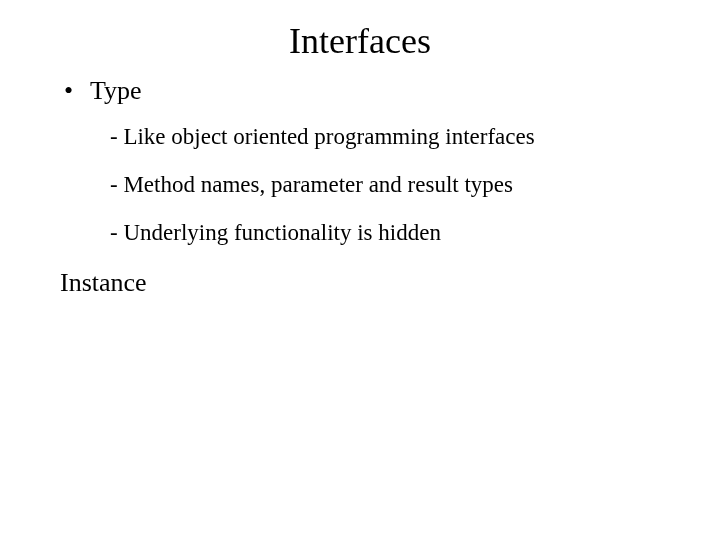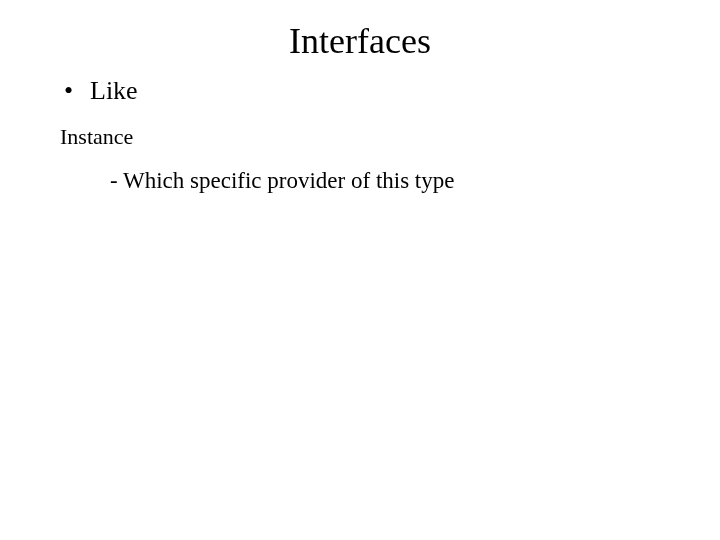--- a/index.html
+++ b/index.html
@@ -42,33 +42,35 @@
       padding-left: 4px;
     }
     .sub-list {
       padding-left: 50px;
     }
     .sub-item {
       font-size: 23px;
       margin-bottom: 22px;
     }
     .instance-label {
-      font-size: 22px;
+      font-size: 26px;
       margin-bottom: 18px;
       margin-top: 10px;
     }
   </style>
 </head>
 <body>
 
 <div class="slide">
   <h1 class="title">Interfaces</h1>
   <div class="content">
     <div class="bullet-row">
       <span class="bullet-dot">•</span>
-      <span>Like</span>
+      <span>Type</span>
+    </div>
+    <div class="sub-list">
+      <div class="sub-item">- Like object oriented programming interfaces</div>
+      <div class="sub-item">- Method names, parameter and result types</div>
+      <div class="sub-item">- Underlying functionality is hidden</div>
     </div>
     <div class="instance-label">Instance</div>
-    <div class="sub-list">
-      <div class="sub-item">- Which specific provider of this type</div>
-    </div>
   </div>
 </div>
 
 </body></html>

